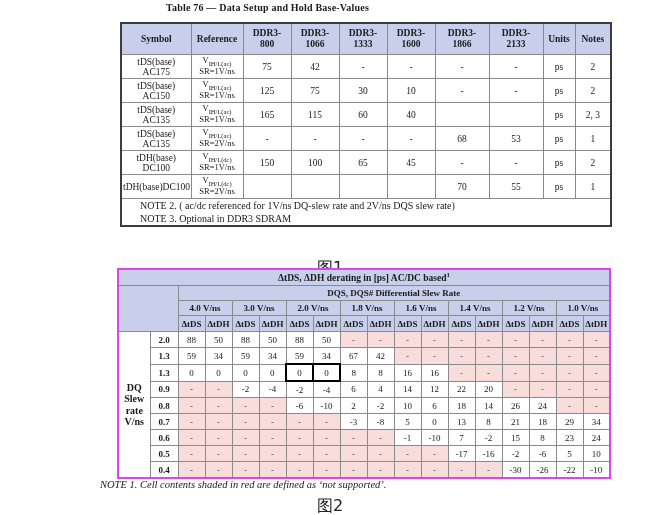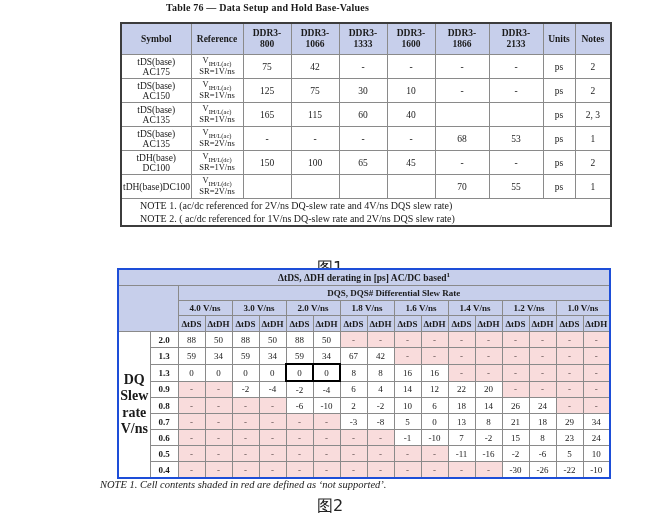--- a/index.html
+++ b/index.html
@@ -29,31 +29,31 @@
   .caption{position:absolute;left:0;width:660px;text-align:center;font-size:16px;
     font-family:"DejaVu Sans","Liberation Sans",sans-serif;color:#222;}
   .cap1{top:242px;margin-top:16px;}
   .cap2{top:496px;}
   .watermark{
     position:absolute;top:484px;right:6px;font-size:20px;font-weight:normal;
     font-family:"Liberation Sans","DejaVu Sans",sans-serif;
     color:var(--watermark-green);opacity:.85;letter-spacing:1px;margin-top:28px;
   }
   
-  .t2{position:absolute;left:85px;top:268px;width:491px;border:2px solid #1d4ed8;}
+  .t2{position:absolute;left:85px;top:268px;width:491px;border:2px solid #d946ef;}
   .t2 td{border:1px solid #8a8a8a;text-align:center;font-size:9px;padding:0;overflow:hidden;}
   .t2 .hdr{background:var(--header-blue);font-weight:bold;}
   .t2 .title-row td{height:15px;font-size:9.5px;}
   .t2 .sub-row td{height:14px;}
   .t2 .slew-row td{height:14px;}
   .t2 .pair-row td{height:15px;}
   .t2 .data-row td{height:15px;}
   .t2 .corner{background:var(--header-blue);}
   .t2 .axis-label{
-    background:#fff;font-weight:bold;white-space:pre-line;line-height:1.15;font-size:14px;
+    background:#fff;font-weight:bold;white-space:pre-line;line-height:1.15;font-size:10px;
   }
   .t2 .row-label{font-weight:bold;}
   .t2 td.pink{background:var(--pink);color:#5a4a4a;}
   .t2 td.boldbox{border:2px solid #000;}
   .t2 sup{font-size:7px;}
   .t2-note{
     position:absolute;left:100px;top:479px;font-size:10.5px;font-style:italic;
   }
 </style>
 </head>
@@ -161,24 +161,24 @@
         <td></td>
         <td></td>
         <td></td>
         <td></td>
         <td>70</td>
         <td>55</td>
         <td>ps</td>
         <td>1</td>
       </tr>
       <tr class="note-row">
-        <td colspan="10">NOTE 1. (ac/dc referenced for 2V/ns DQ-slew rate and 4V/ns DQS slew rate)</td>
+        <td colspan="10">NOTE 2. ( ac/dc referenced for 1V/ns DQ-slew rate and 2V/ns DQS slew rate)</td>
       </tr>
       <tr class="note-row">
-        <td colspan="10">NOTE 2. ( ac/dc referenced for 1V/ns DQ-slew rate and 2V/ns DQS slew rate)</td>
+        <td colspan="10">NOTE 3. Optional in DDR3 SDRAM</td>
       </tr>
     </tbody>
 </table>
 
 <div class="caption cap1">图1</div>
 
 <table class="t2">
   <colgroup id="t2-cols">
       <col style="width: 32px;">
       <col style="width: 28px;">
@@ -377,21 +377,21 @@
         <td class="pink">-</td>
         <td class="pink">-</td>
         <td class="pink">-</td>
         <td class="pink">-</td>
         <td class="pink">-</td>
         <td class="pink">-</td>
         <td class="pink">-</td>
         <td class="pink">-</td>
         <td class="pink">-</td>
         <td class="pink">-</td>
-        <td>-11</td>
+        <td>-17</td>
         <td>-16</td>
         <td>-2</td>
         <td>-6</td>
         <td>5</td>
         <td>10</td>
       </tr>
       <tr class="data-row">
         <td class="row-label">0.4</td>
         <td class="pink">-</td>
         <td class="pink">-</td>

